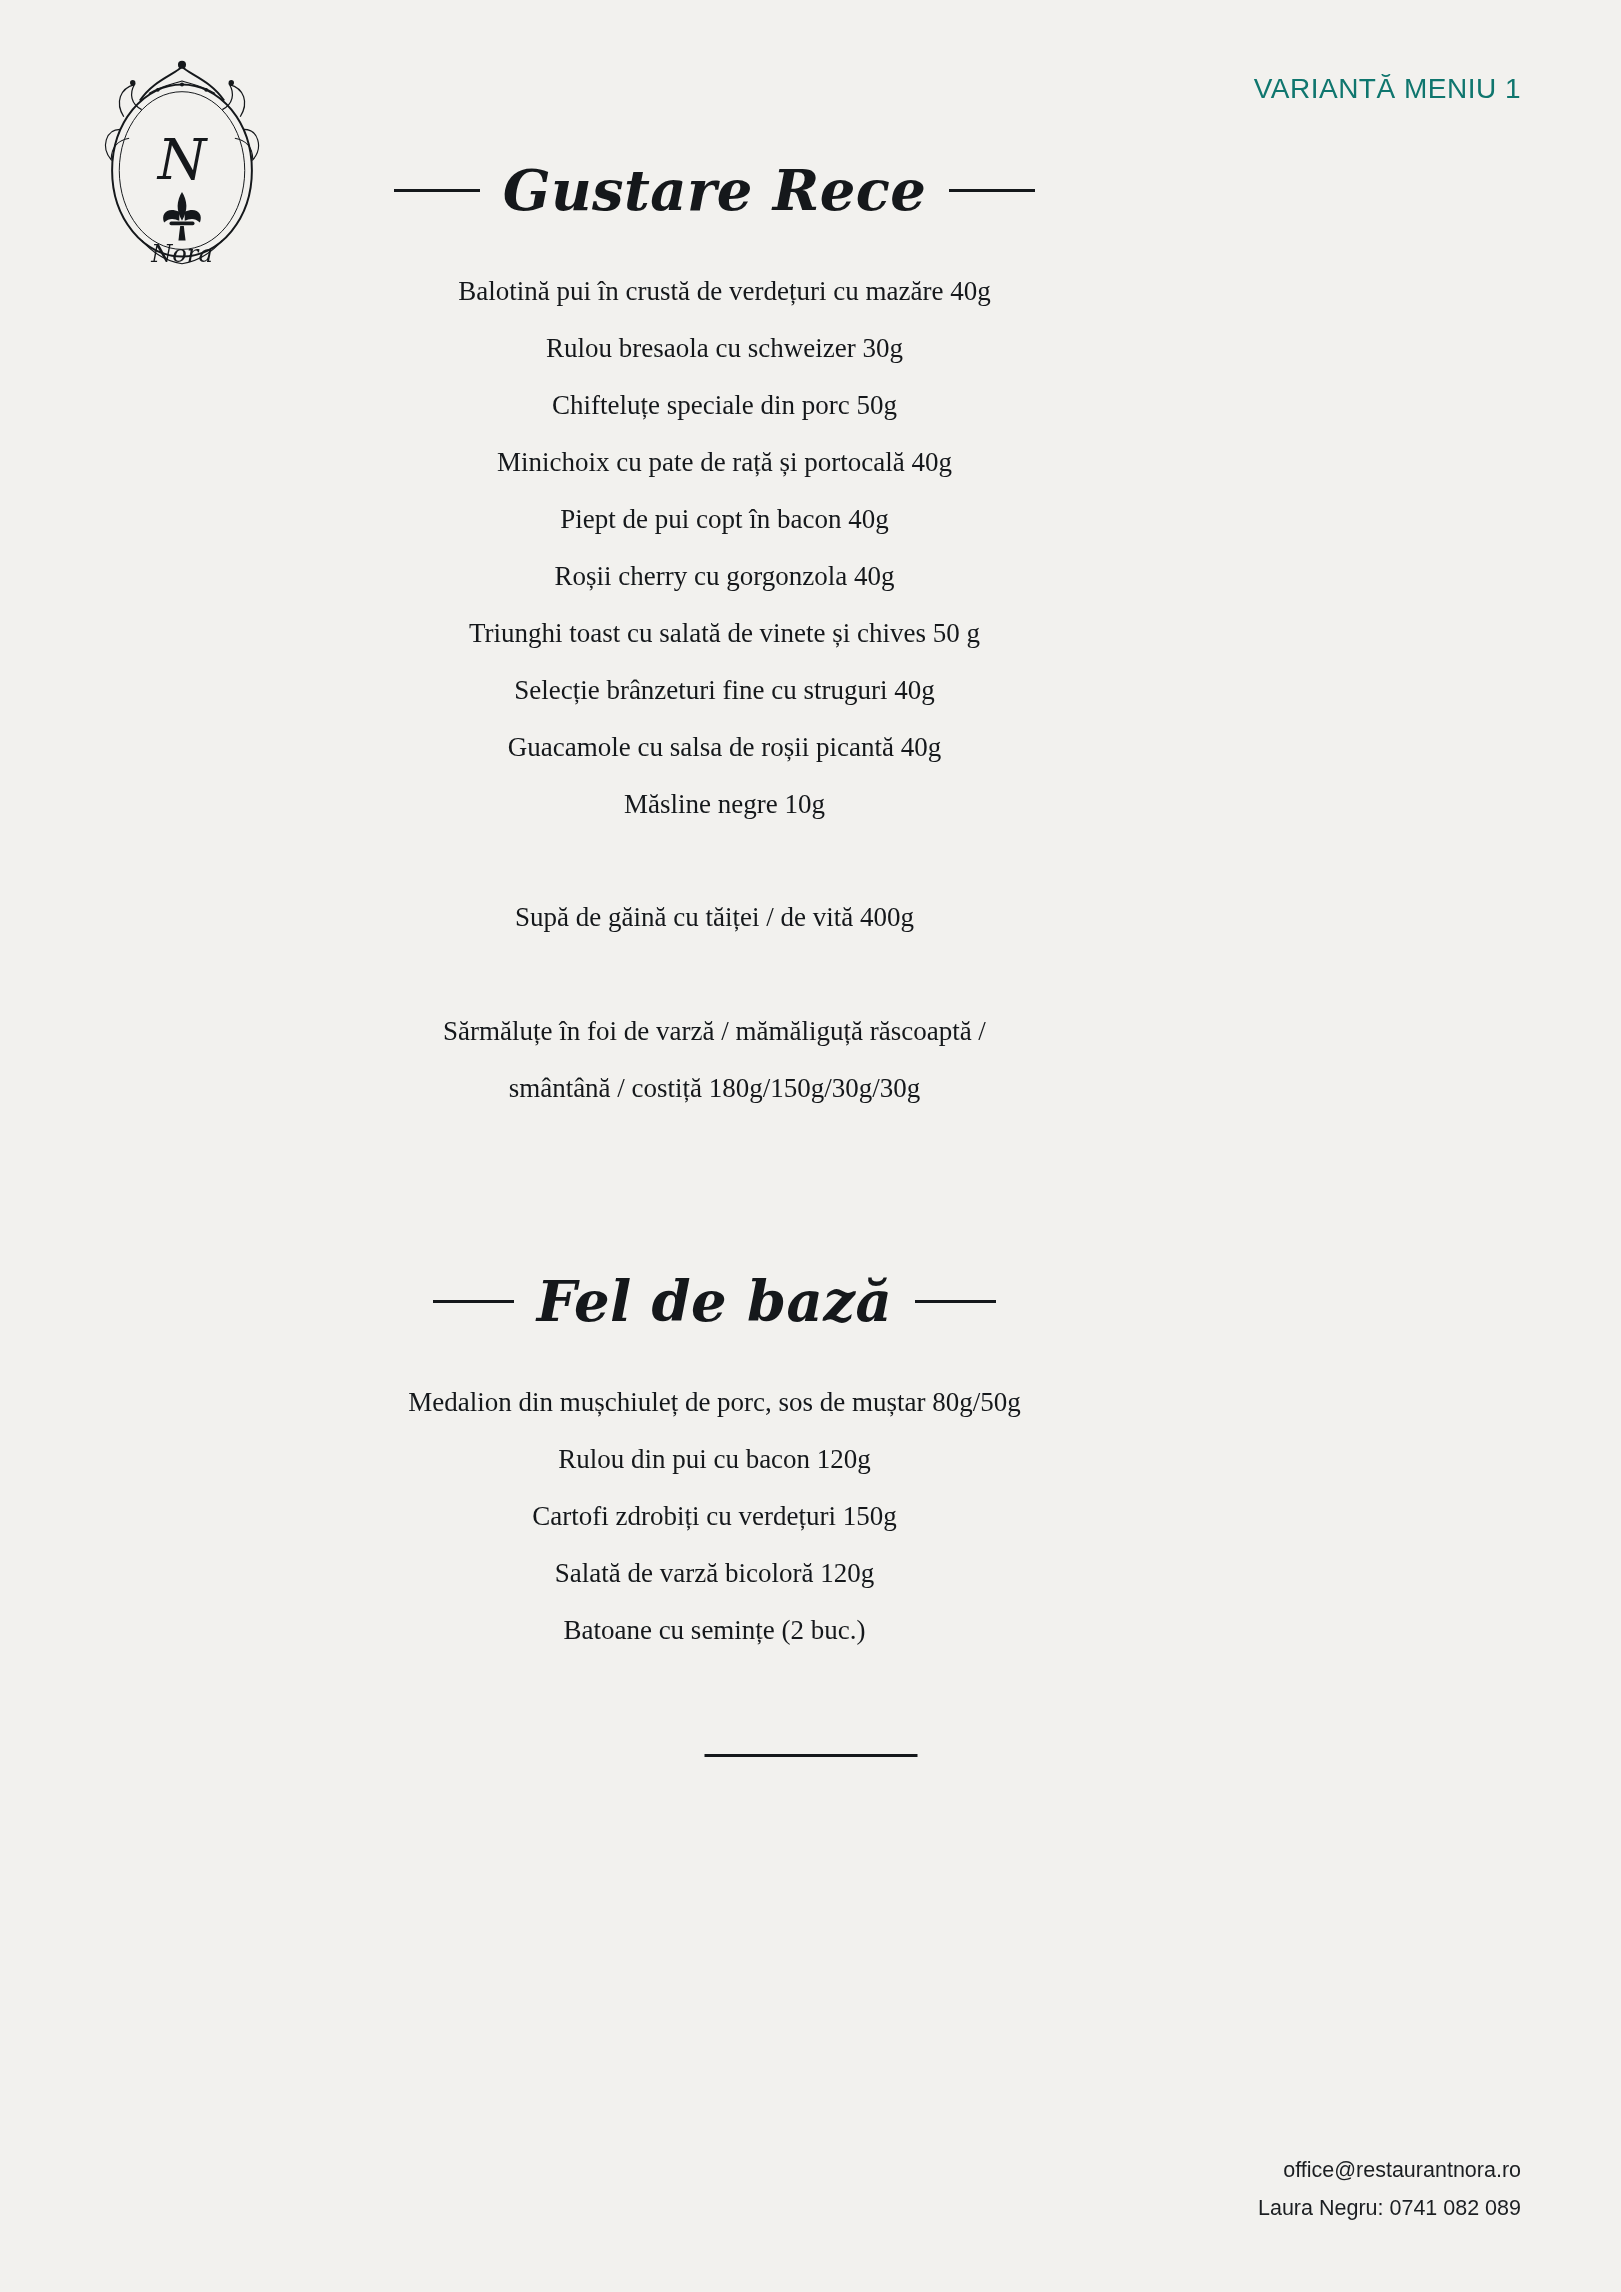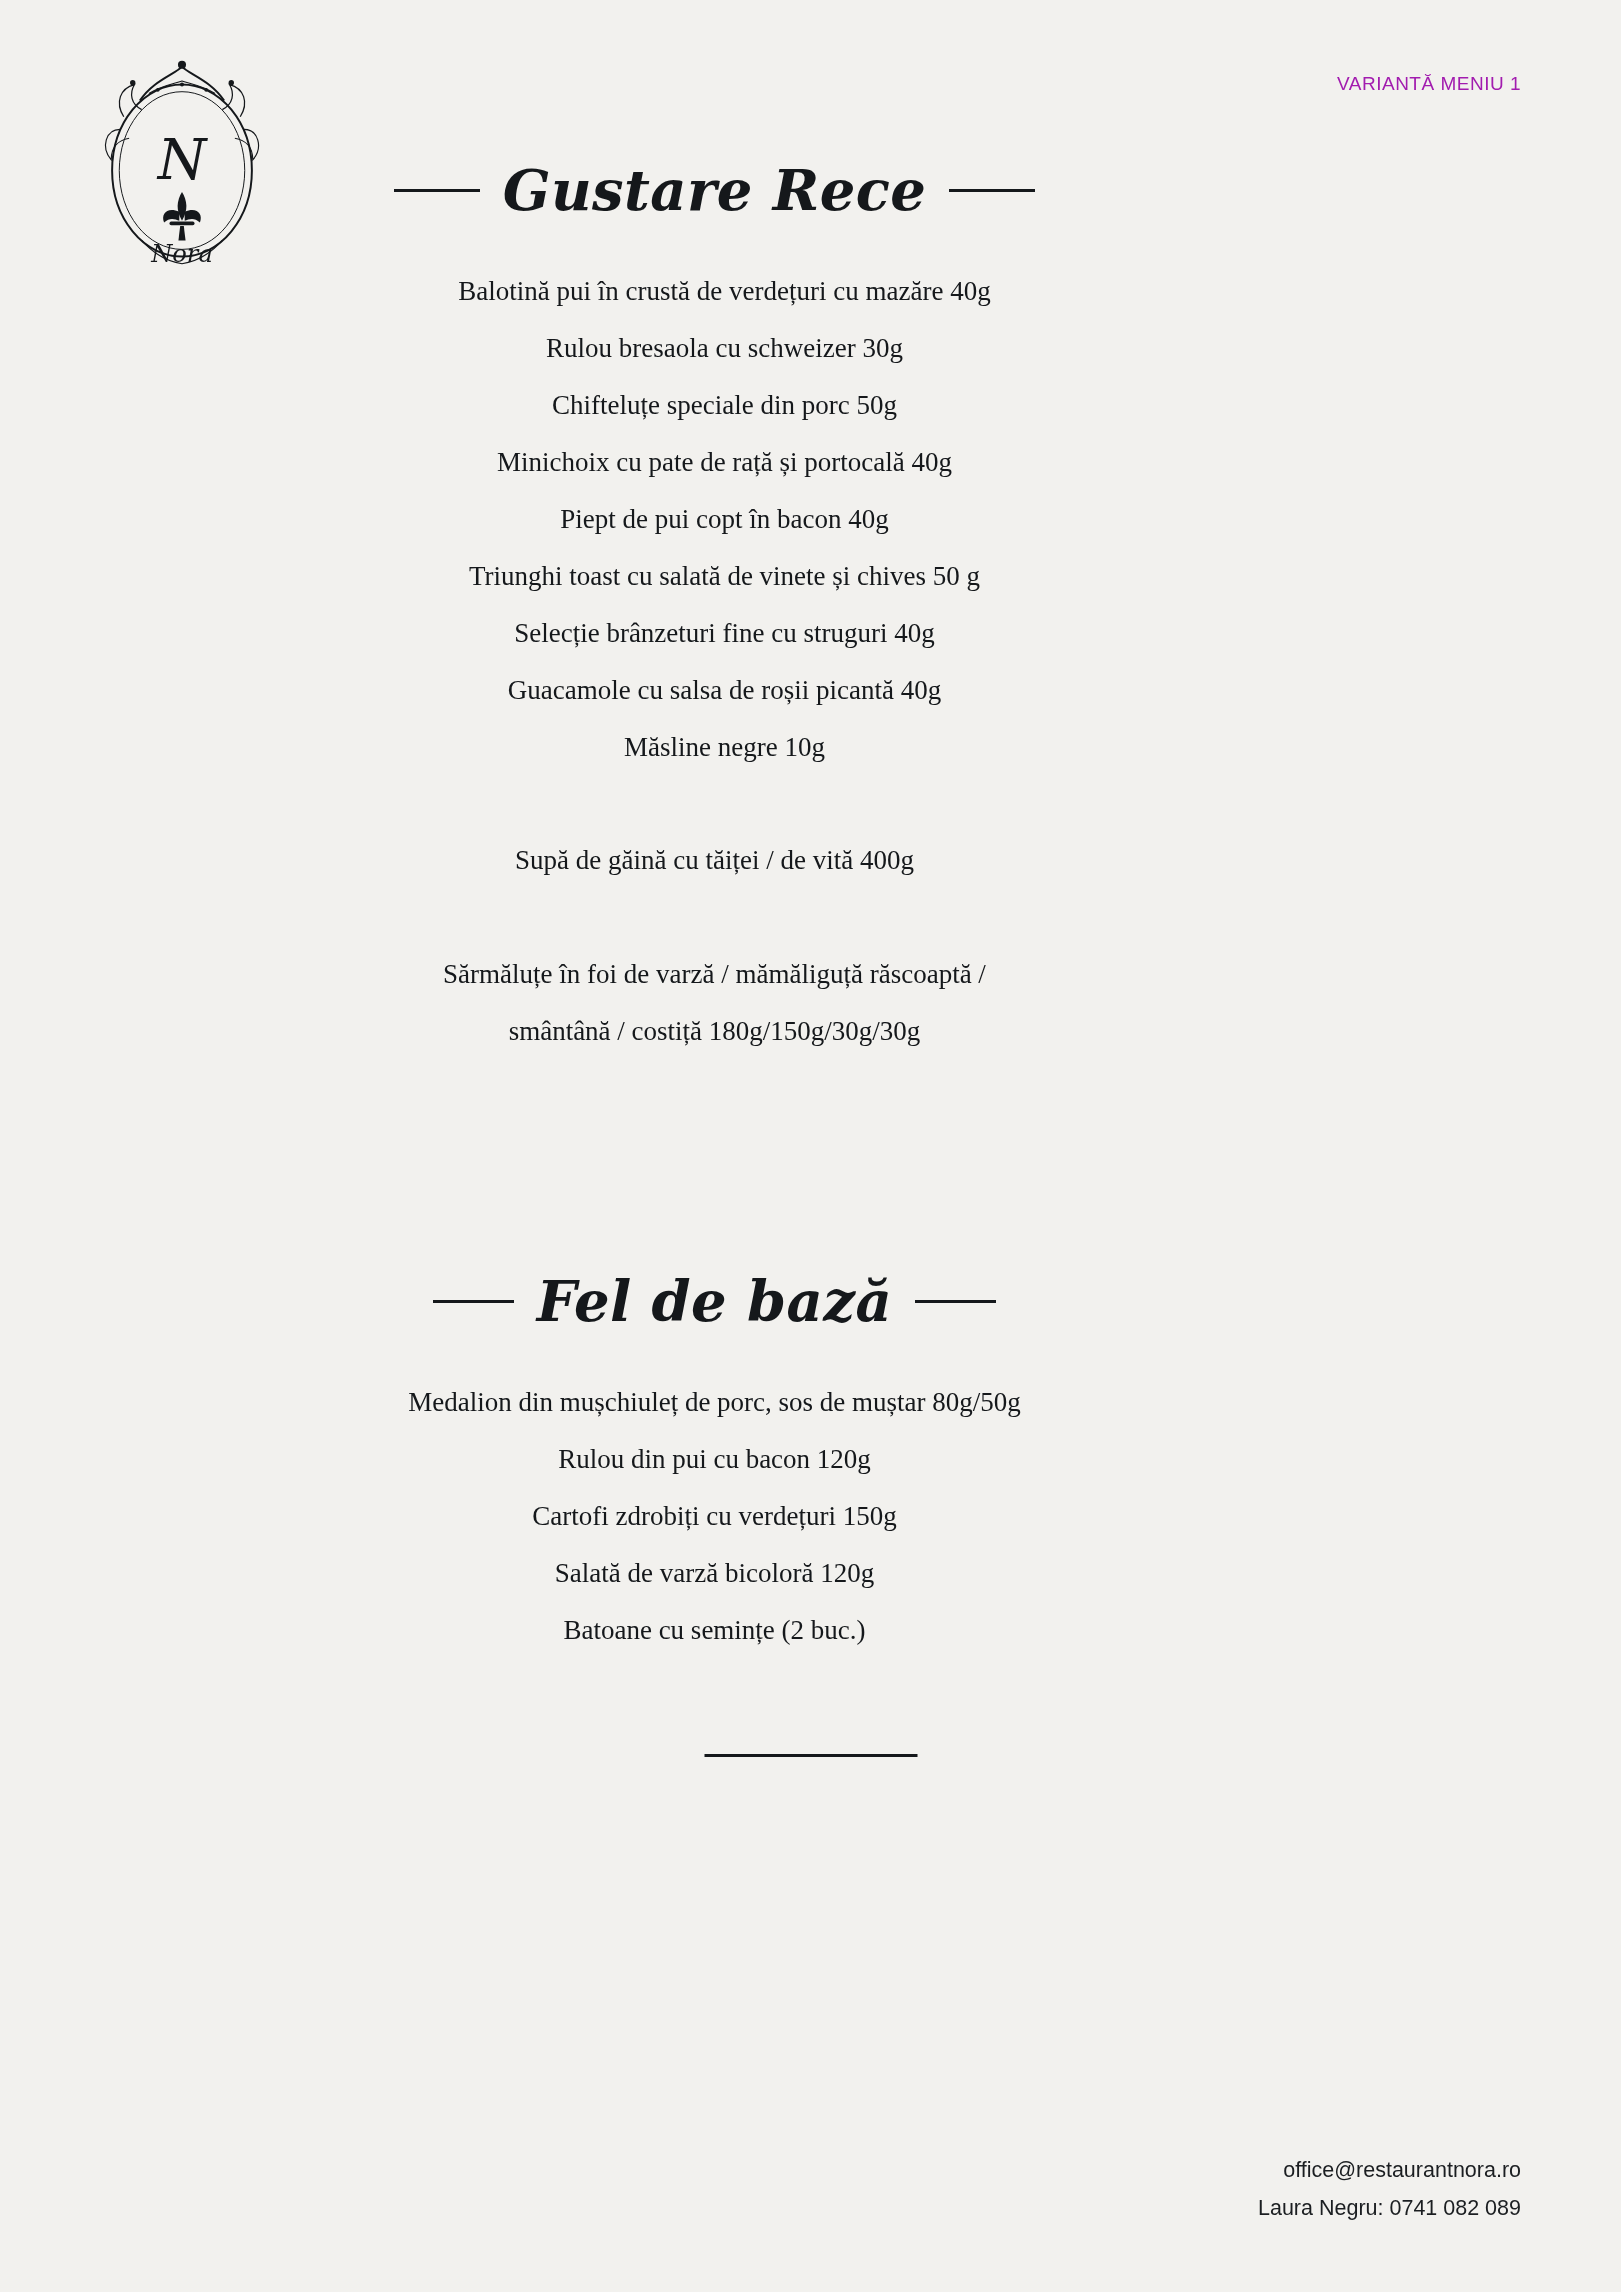--- a/index.html
+++ b/index.html
@@ -22,23 +22,23 @@
     height: 2293px;
     box-sizing: border-box;
   }
 
   
   .variant-label {
     position: absolute;
     top: 73px;
     right: 100px;
     font-family: "Liberation Sans", sans-serif;
-    font-size: 19px;
+    font-size: 28px;
     letter-spacing: 0.5px;
-    color: #a21caf;
+    color: #0f766e;
     white-space: nowrap;
   }
 
   .logo {
     position: absolute;
     top: 54px;
     left: 70px;
     width: 224px;
     height: 251px;
   }
@@ -172,20 +172,21 @@
       <span class="section-title">Gustare Rece</span>
       <span class="rule"></span>
     </div>
 
     <ul class="items" style="margin-top:43px;padding-left:20px;">
       <li>Balotină pui în crustă de verdețuri cu mazăre 40g</li>
       <li>Rulou bresaola cu schweizer 30g</li>
       <li>Chifteluțe speciale din porc 50g</li>
       <li>Minichoix cu pate de rață și portocală 40g</li>
       <li>Piept de pui copt în bacon 40g</li>
+      <li>Roșii cherry cu gorgonzola 40g</li>
       <li>Triunghi toast cu salată de vinete și chives 50 g</li>
       <li>Selecție brânzeturi fine cu struguri 40g</li>
       <li>Guacamole cu salsa de roșii picantă 40g</li>
       <li>Măsline negre 10g</li>
     </ul>
 
     <div class="spacer-line" style="margin-top:56px;text-align:center;">Supă de găină cu tăiței / de vită 400g</div>
 
     <div style="margin-top:57px;">
       <div class="spacer-line">Sărmăluțe în foi de varză / mămăliguță răscoaptă /</div>

